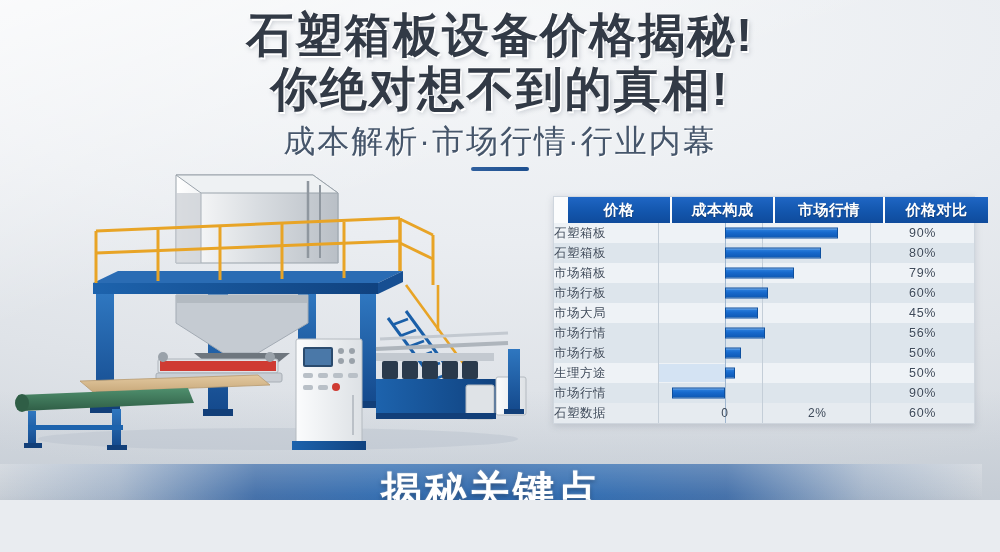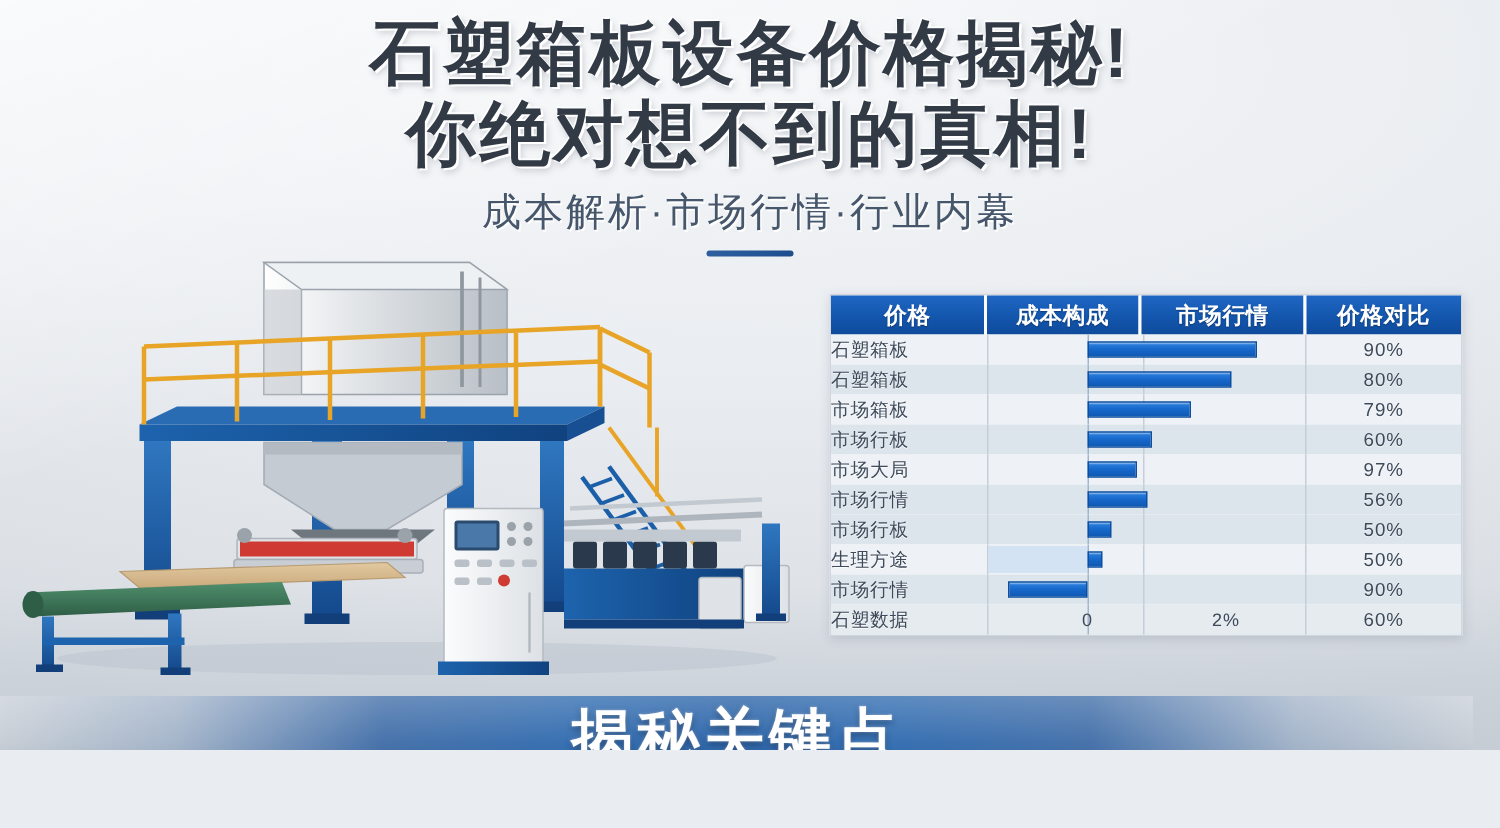--- a/index.html
+++ b/index.html
@@ -28,21 +28,21 @@
     z-index:6;
   }
   .h-line{
     font-size:47px; line-height:50px; font-weight:bold;
     color:#323a46; letter-spacing:2px;
     text-shadow: 1.6px 1.6px 0 #ffffff, -0.7px -0.7px 0 rgba(255,255,255,.85), 2px 3px 5px rgba(90,100,115,.30);
   }
   .h-line.second{ margin-top:4px; }
   .subtitle{
     margin-top:12px;
-    font-size:26px; line-height:30px; letter-spacing:2px;
+    font-size:32px; line-height:30px; letter-spacing:2px;
     color:#46566b; font-weight:500;
     text-shadow:1px 1px 0 rgba(255,255,255,.9);
   }
   .divider{
     width:58px; height:4px; margin:11px auto 0;
     background:linear-gradient(90deg,#2f5f9e,#1d4f8f);
     border-radius:2px;
   }
 
   
@@ -52,21 +52,21 @@
   
   .chart-card{
     position:absolute; left:553px; top:196px; width:422px; height:228px;
     background:#fbfcfd;
     border:1px solid #cfd6de;
     box-shadow:0 2px 7px rgba(90,102,118,.22);
     z-index:5;
     display:flex; flex-direction:column;
     font-size:11px;
   }
-  .thead{ display:flex; height:26px; flex:0 0 26px; }
+  .thead{ display:flex; height:26px; flex:0 0 26px;padding-left:14px; }
   .th{
     background:linear-gradient(180deg,#1f66c4 0%,#1356ad 55%,#0f4b9c 100%);
     color:#ffffff; font-weight:bold; font-size:15px;
     display:flex; align-items:center; justify-content:center;
     border-right:2px solid #fbfcfd;
     text-shadow:0 1px 1px rgba(0,0,0,.35);
     letter-spacing:.5px;
   }
   .th:last-child{ border-right:none; }
   .c1{ flex:0 0 104px; }
@@ -355,21 +355,21 @@
           </div>
           <div class="pct">60%</div>
         </div>
         <div class="trow odd">
           <div class="lbl">市场大局</div>
           <div class="plot">
             <div class="midcol"></div>
             <div class="zeroline" style="left: 31.25%;"></div>
             <div class="bar" style="left: 31.25%; width: 15.625%;"></div>
           </div>
-          <div class="pct">97%</div>
+          <div class="pct">45%</div>
         </div>
         <div class="trow even">
           <div class="lbl">市场行情</div>
           <div class="plot">
             <div class="midcol"></div>
             <div class="zeroline" style="left: 31.25%;"></div>
             <div class="bar" style="left: 31.25%; width: 18.75%;"></div>
           </div>
           <div class="pct">56%</div>
         </div>

